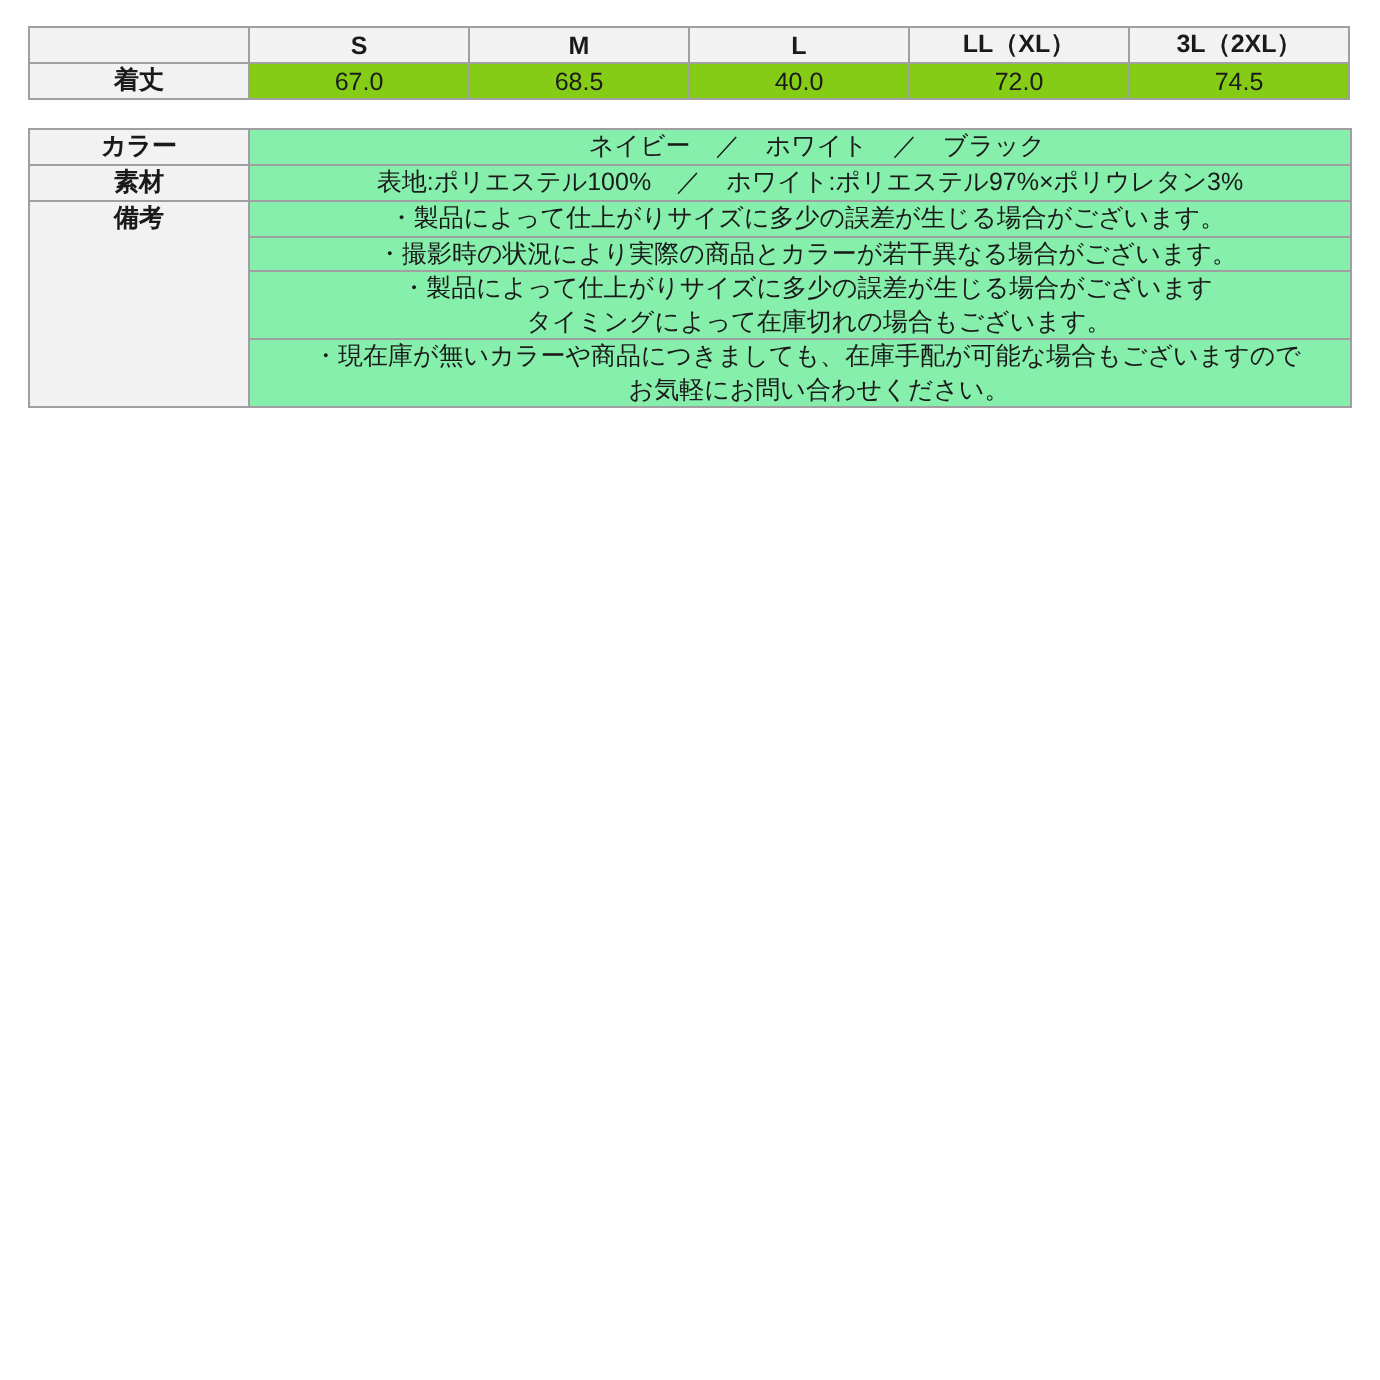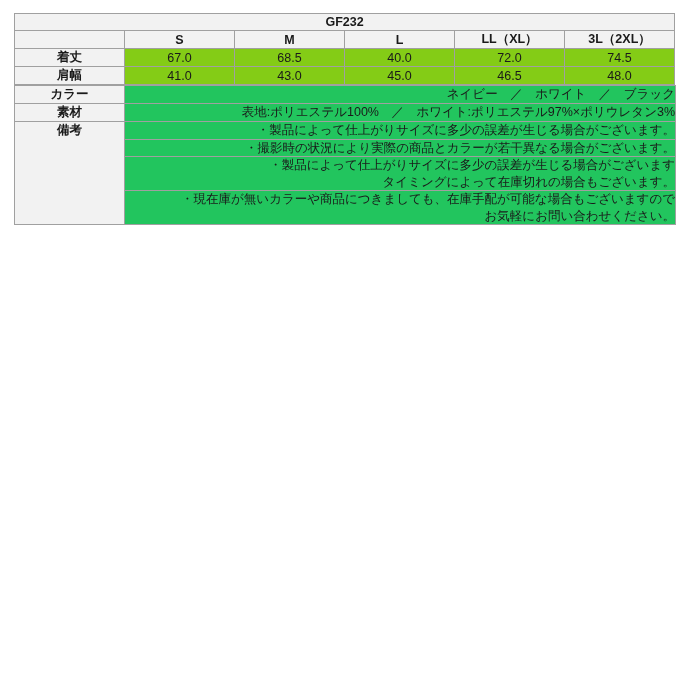--- a/index.html
+++ b/index.html
@@ -33,25 +33,25 @@
   .hdr {
     background: #f2f2f2;
     font-weight: bold;
     text-align: center;
   }
   .num {
     text-align: center;
     background: #84cc16;
   }
   .details {
-    margin-top: 0;
+    margin-top: 14px;
   }
   .val {
-    text-align: right;
-    background: #22c55e;
+    text-align: center;
+    background: #86efac;
   }
   .pad-color   { padding-left: 17px; }
   .pad-material{ padding-left: 10px; }
   .note        { padding-left: 7px; vertical-align: top; }
   .note2       { height: 33px; }
   .nline {
     line-height: 16.5px;
     height: 16.5px;
   }
   .cont { padding-left: 12px; }
@@ -65,46 +65,35 @@
   <table class="sizes">
     <colgroup>
       <col style="width:110px">
         <col style="width:110px">
         <col style="width:110px">
       <col style="width:110px">
         <col style="width:110px">
         <col style="width:110px">
     </colgroup>
     <tbody>
-        <tr>
-      <td colspan="6" class="hdr">GF232</td>
-    </tr>
     <tr>
       <td class="hdr"></td>
       <td class="hdr">S</td>
       <td class="hdr">M</td>
       <td class="hdr">L</td>
       <td class="hdr">LL（XL）</td>
       <td class="hdr">3L（2XL）</td>
     </tr>
     <tr>
       <td class="hdr">着丈</td>
       <td class="num">67.0</td>
       <td class="num">68.5</td>
       <td class="num">40.0</td>
       <td class="num">72.0</td>
       <td class="num">74.5</td>
-    </tr>
-    <tr>
-      <td class="hdr">肩幅</td>
-      <td class="num">41.0</td>
-      <td class="num">43.0</td>
-      <td class="num">45.0</td>
-      <td class="num">46.5</td>
-      <td class="num">48.0</td>
     </tr>
   </tbody>
     </table>
 
   <table class="details">
     <colgroup>
       <col style="width:110px">
         <col style="width:551px">
     </colgroup>
     <tbody>

